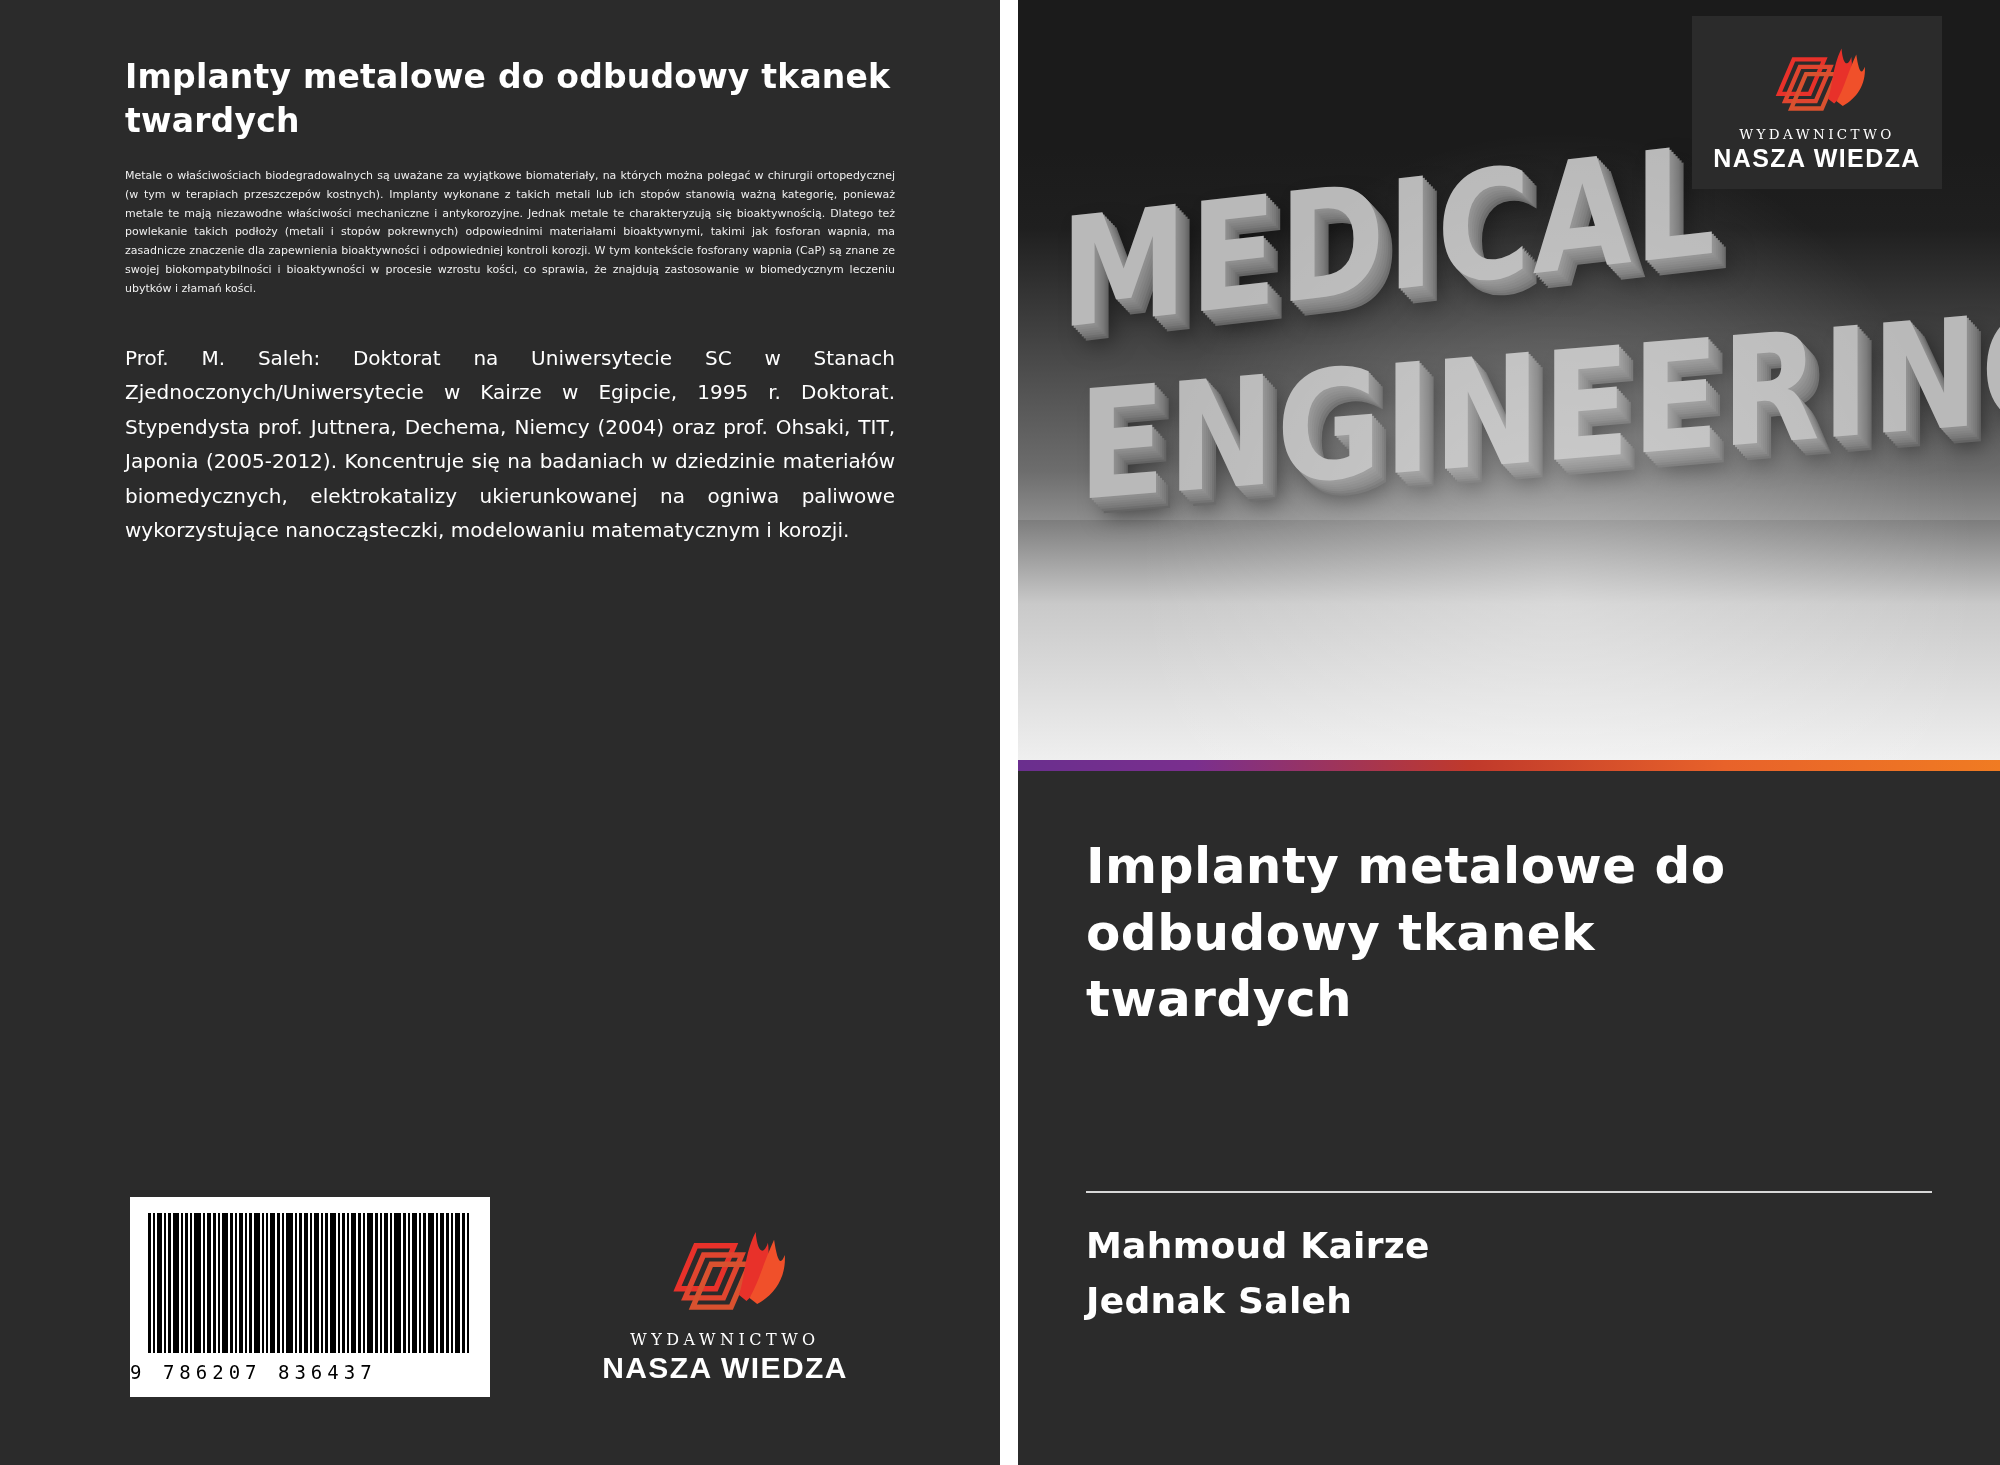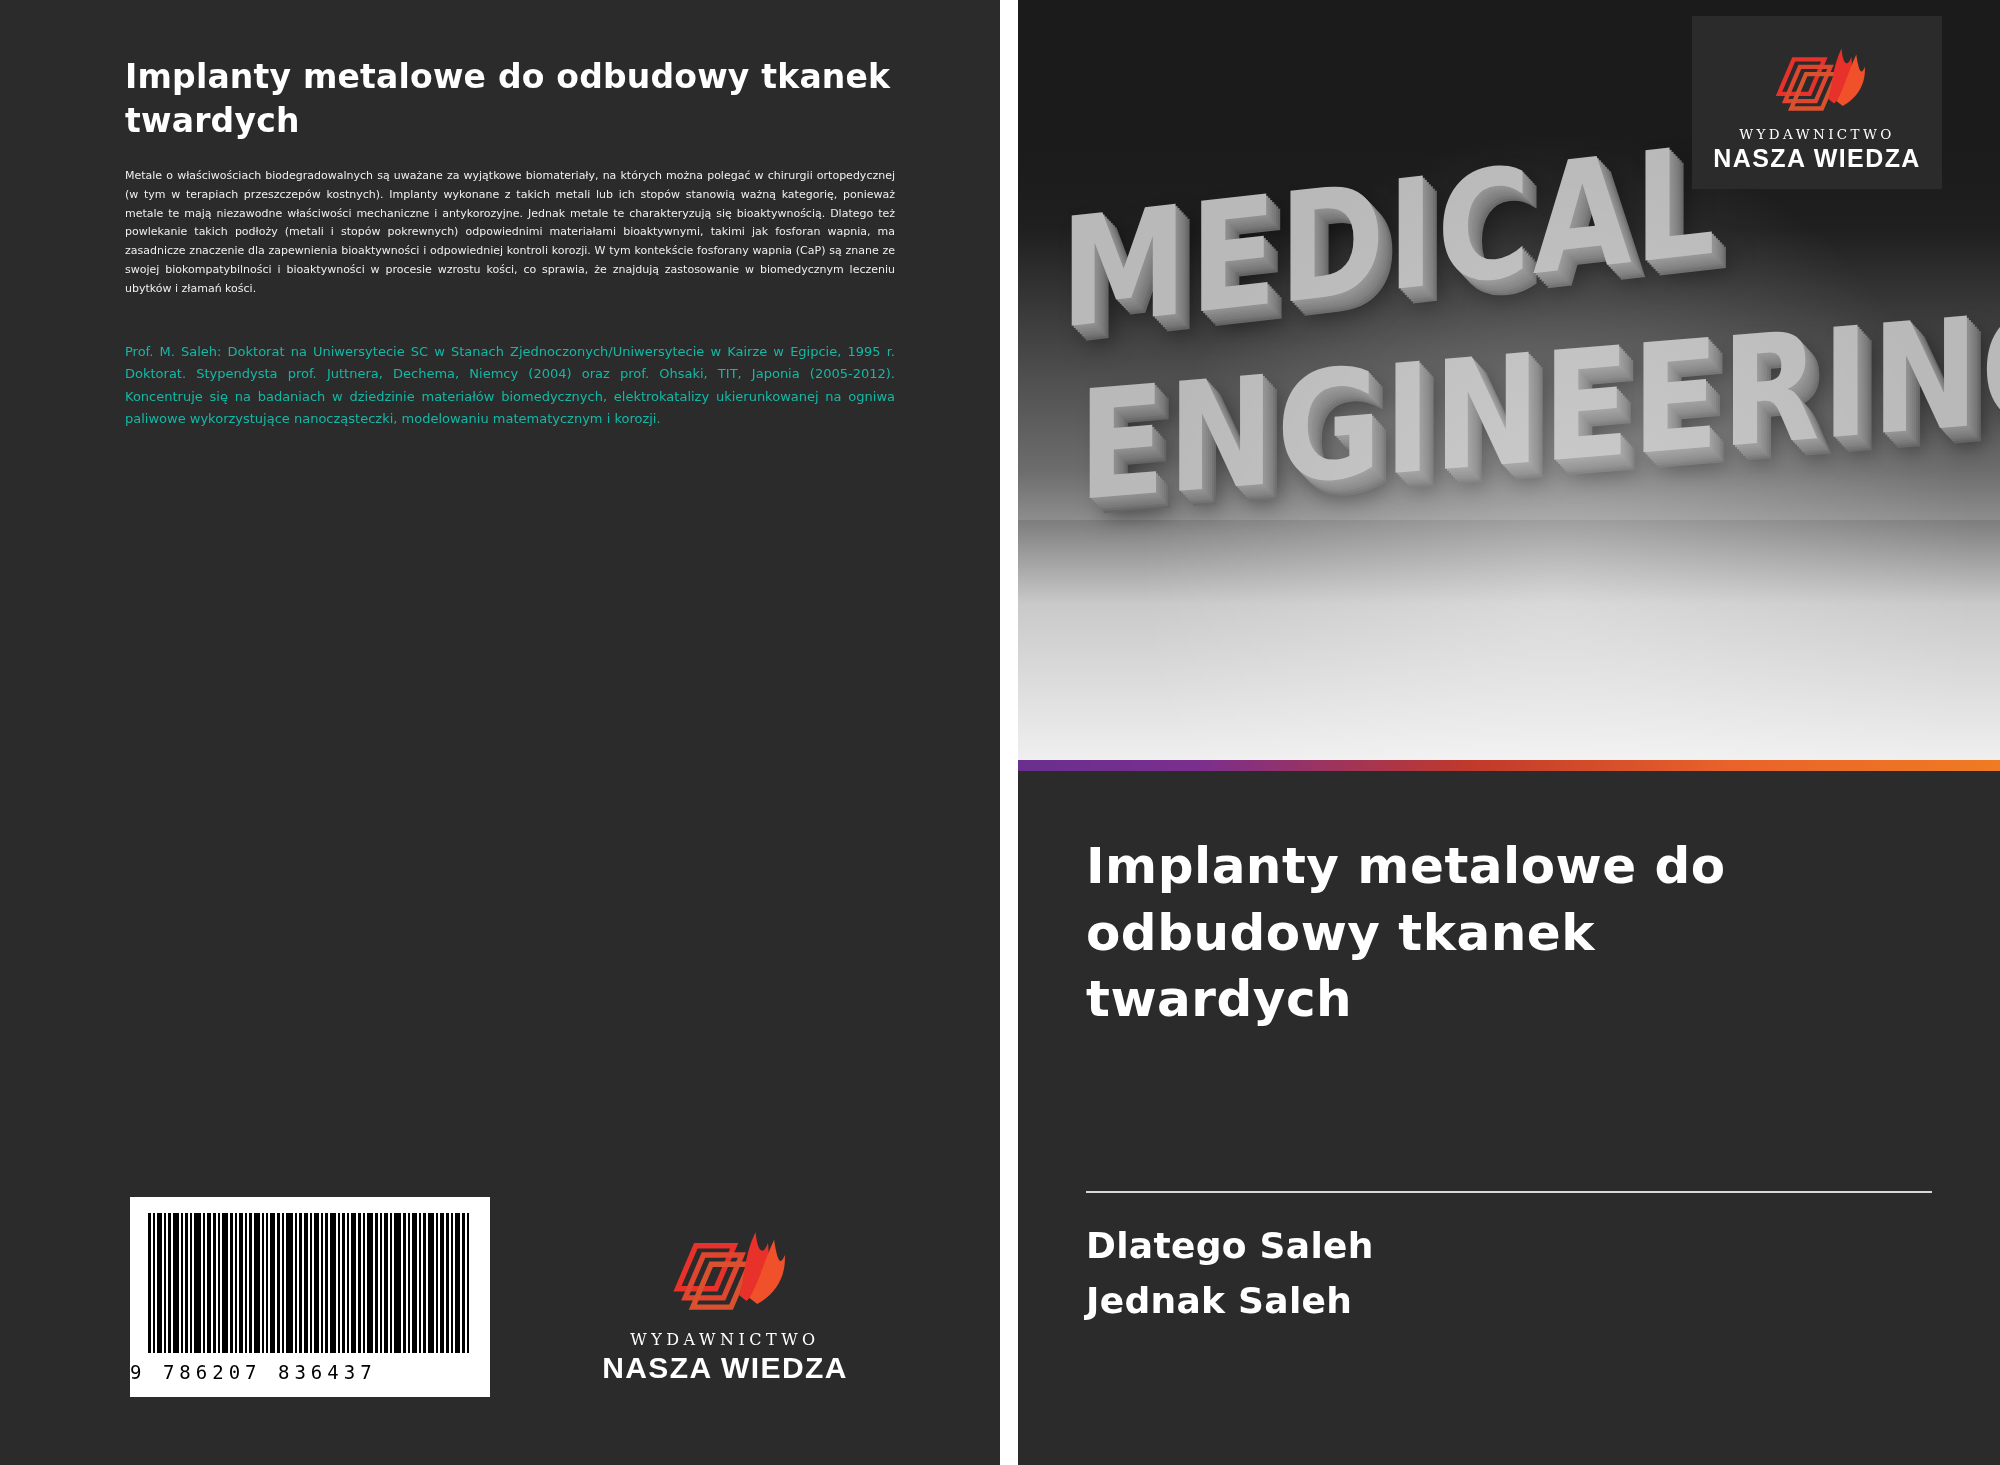--- a/index.html
+++ b/index.html
@@ -45,22 +45,22 @@
     margin: 0 0 24px 0;
   }
   .back-para {
     color: #efefef;
     font-size: 11px;
     line-height: 1.72;
     text-align: justify;
     margin: 0 0 42px 0;
   }
   .back-bio {
-    color: #14b8a6;
-    font-size: 13px;
+    color: #ffffff;
+    font-size: 20px;
     line-height: 1.72;
     text-align: justify;
     margin: 0;
   }
 
   
   .barcode-box {
     position: absolute;
     left: 130px;
     bottom: 68px;
@@ -380,19 +380,19 @@
         <div class="logo-text-2">NASZA WIEDZA</div>
       </div>
     </div>
 
     <div class="color-rule"></div>
 
     <div class="front-body">
       <h1 class="front-title">Implanty metalowe do odbudowy tkanek twardych</h1>
       <div class="front-divider"></div>
       <div class="authors">
-        <div class="author">Dlatego Saleh</div>
+        <div class="author">Mahmoud Kairze</div>
         <div class="author">Jednak Saleh</div>
       </div>
     </div>
   </div>
 
 </div>
 
 </body></html>

